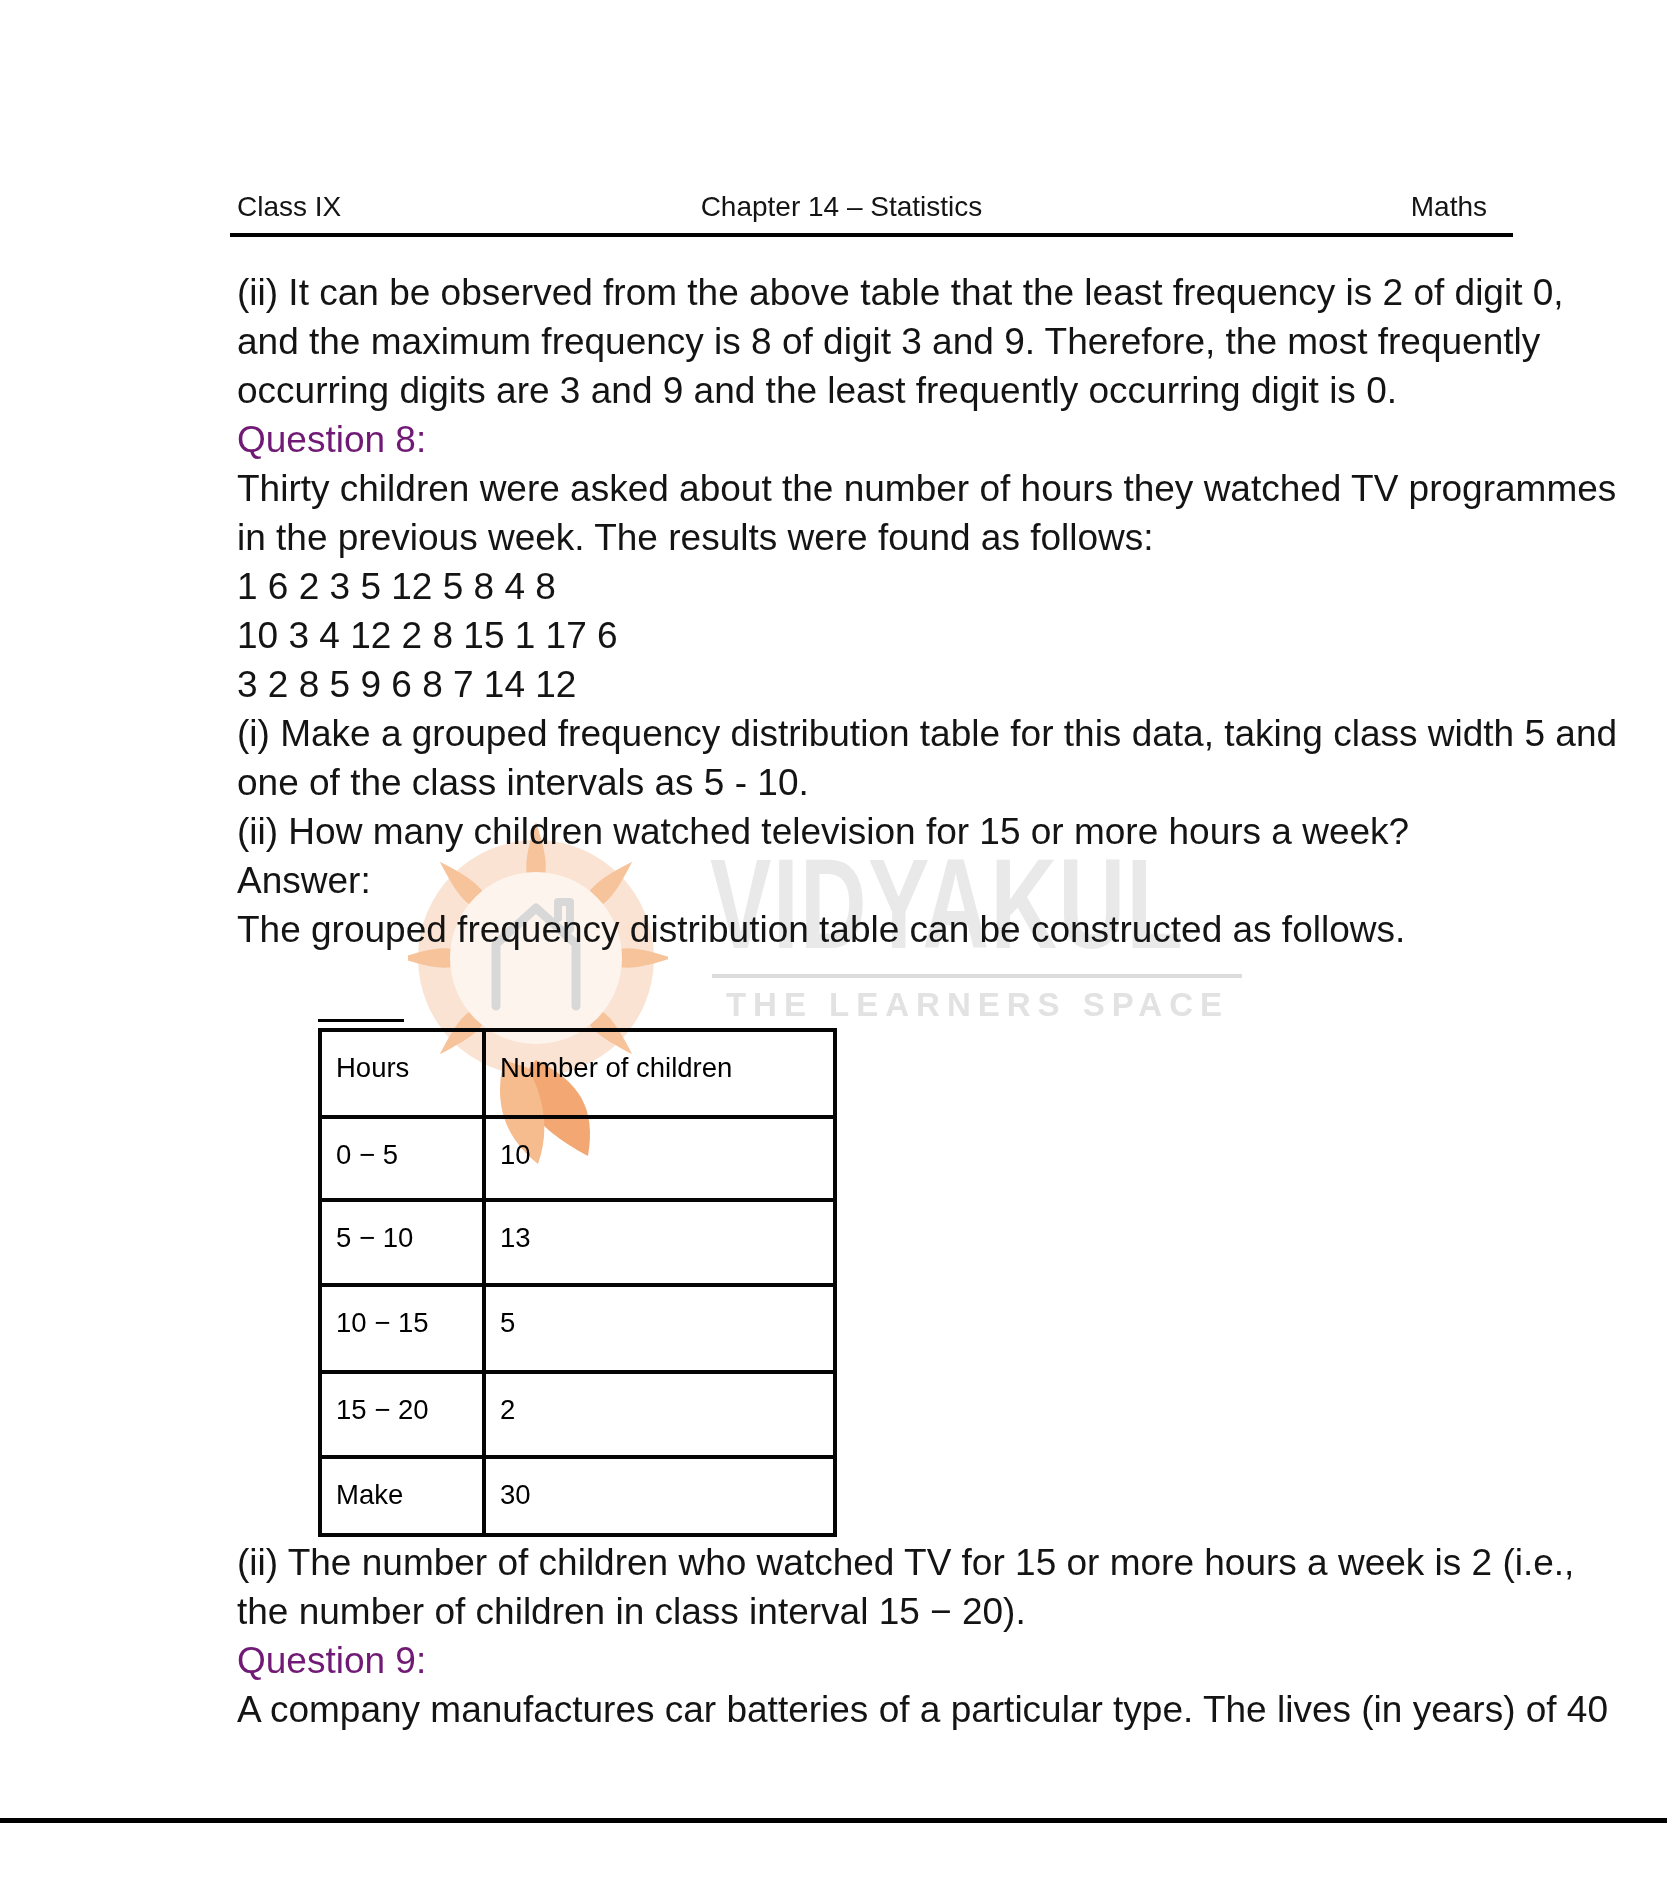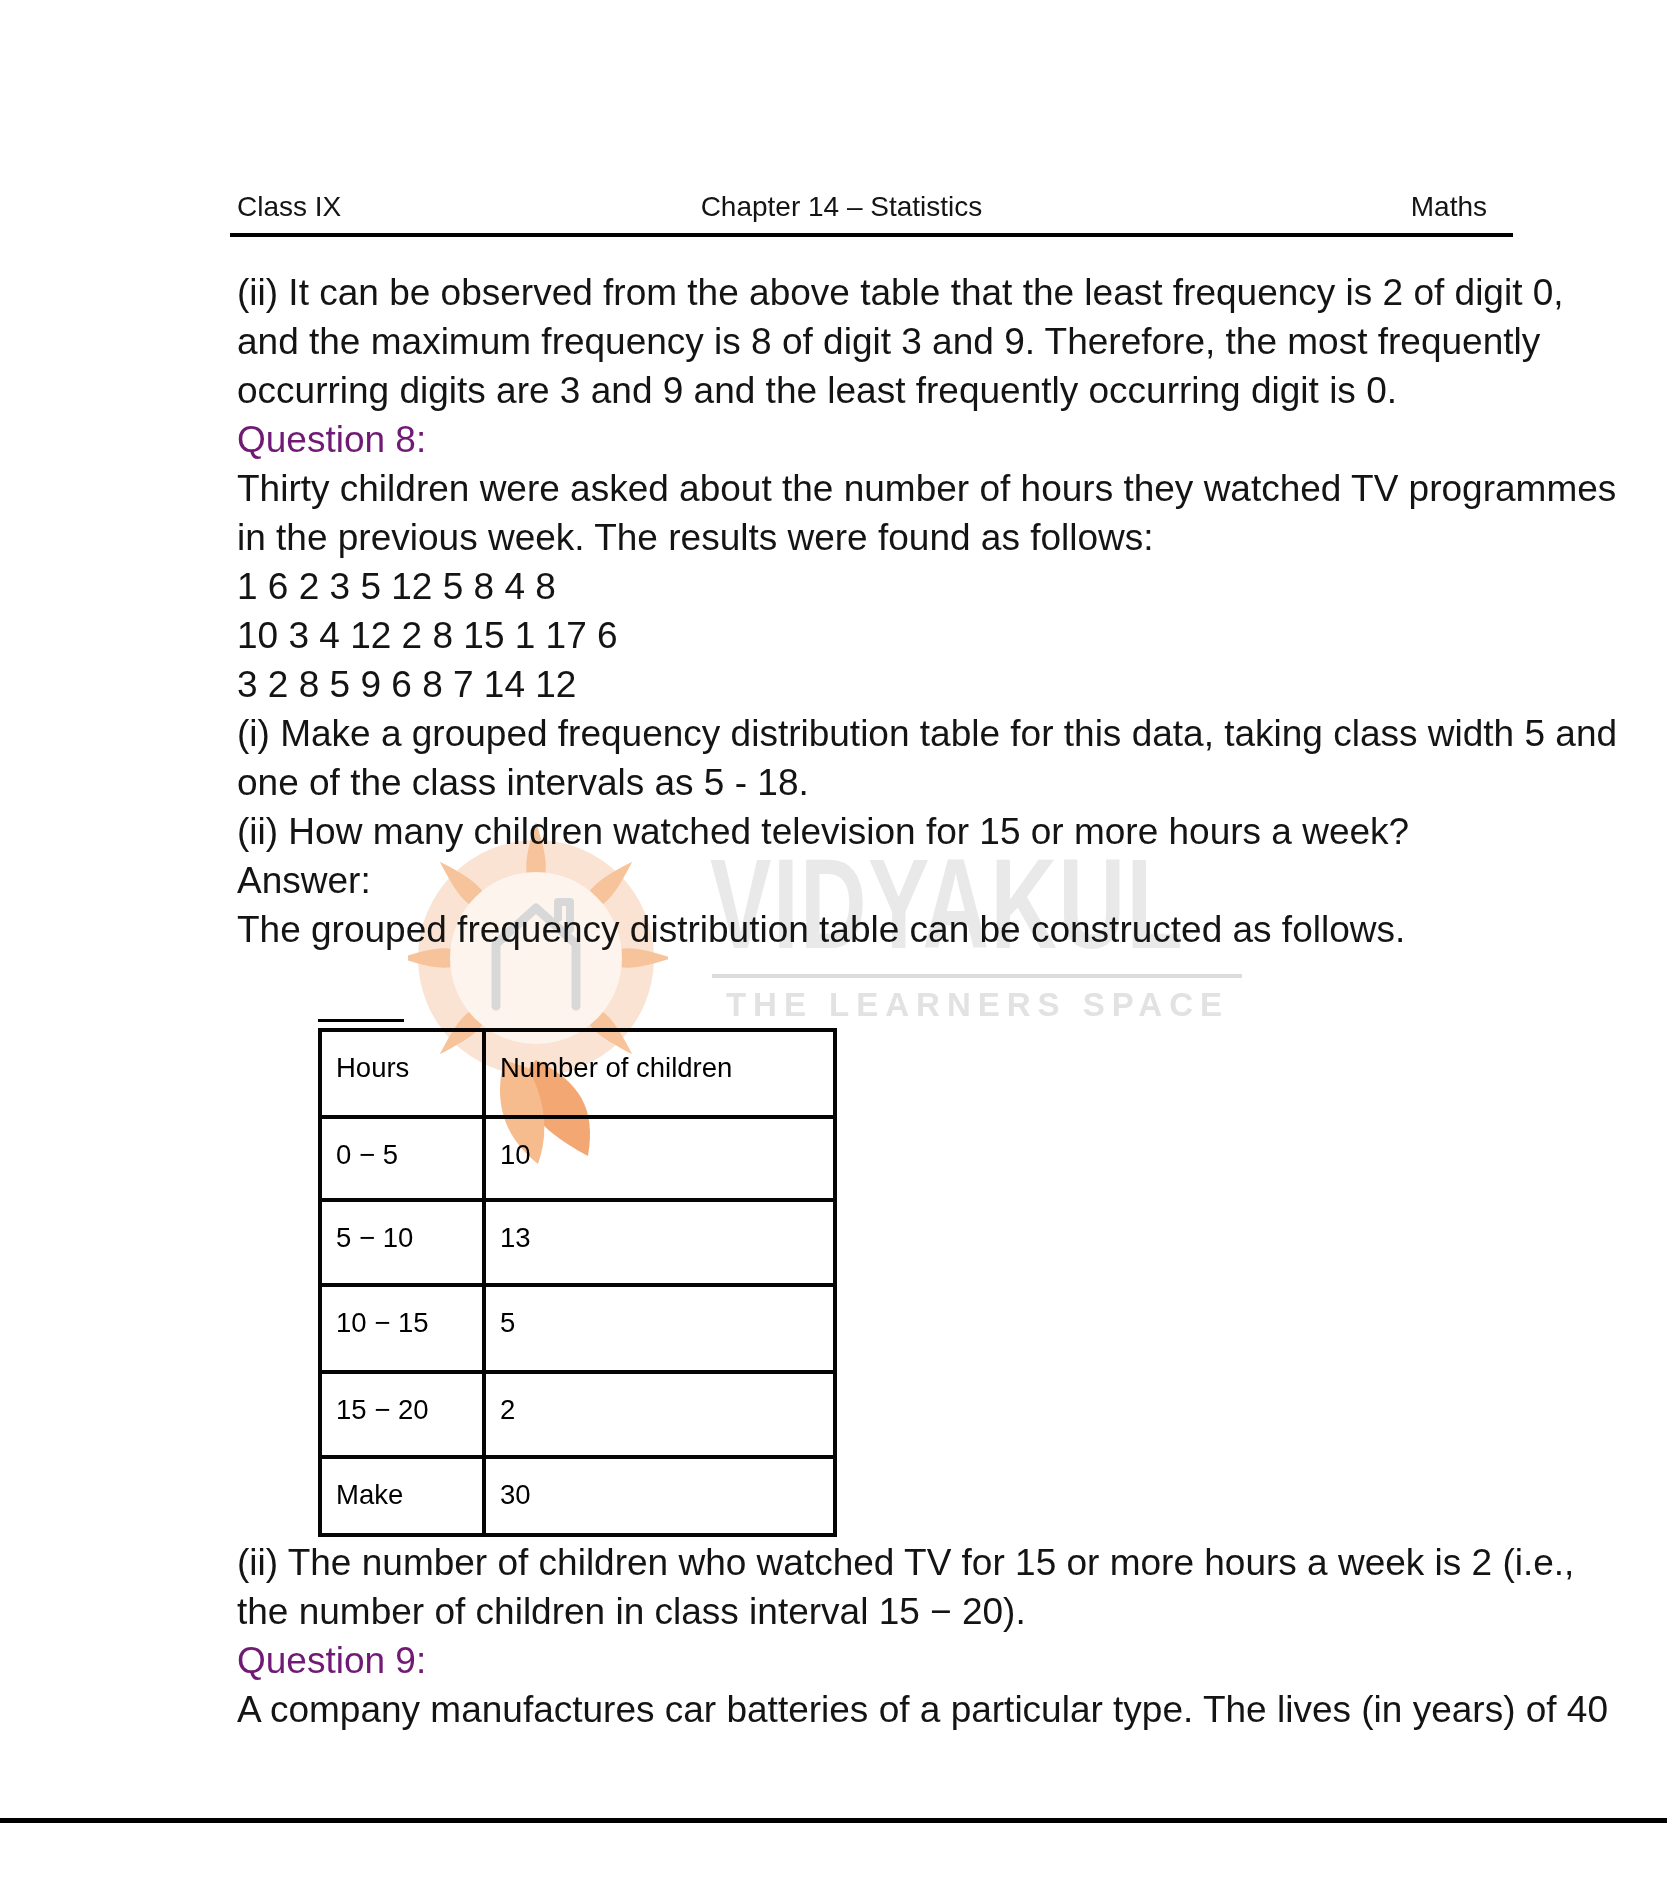--- a/index.html
+++ b/index.html
@@ -116,21 +116,21 @@
     <div class="line j">(ii) It can be observed from the above table that the least frequency is 2 of digit 0,</div>
     <div class="line j">and the maximum frequency is 8 of digit 3 and 9. Therefore, the most frequently</div>
     <div class="line">occurring digits are 3 and 9 and the least frequently occurring digit is 0.</div>
     <div class="line gray">Question 8:</div>
     <div class="line j">Thirty children were asked about the number of hours they watched TV programmes</div>
     <div class="line">in the previous week. The results were found as follows:</div>
     <div class="line">1 6 2 3 5 12 5 8 4 8</div>
     <div class="line">10 3 4 12 2 8 15 1 17 6</div>
     <div class="line">3 2 8 5 9 6 8 7 14 12</div>
     <div class="line j">(i) Make a grouped frequency distribution table for this data, taking class width 5 and</div>
-    <div class="line">one of the class intervals as 5 - 18.</div>
+    <div class="line">one of the class intervals as 5 - 10.</div>
     <div class="line">(ii) How many children watched television for 15 or more hours a week?</div>
     <div class="line">Answer:</div>
     <div class="line">The grouped frequency distribution table can be constructed as follows.</div>
   </div>
 
   <div id="table-artifact" class="abs"></div>
   <table id="freq-table">
     <tbody>
         <tr class="rh">
       <td class="c1">Hours</td>

